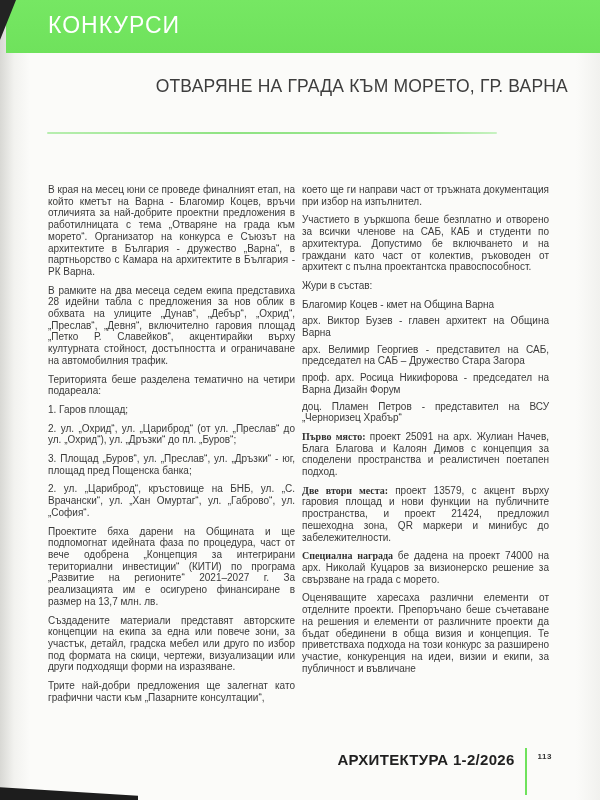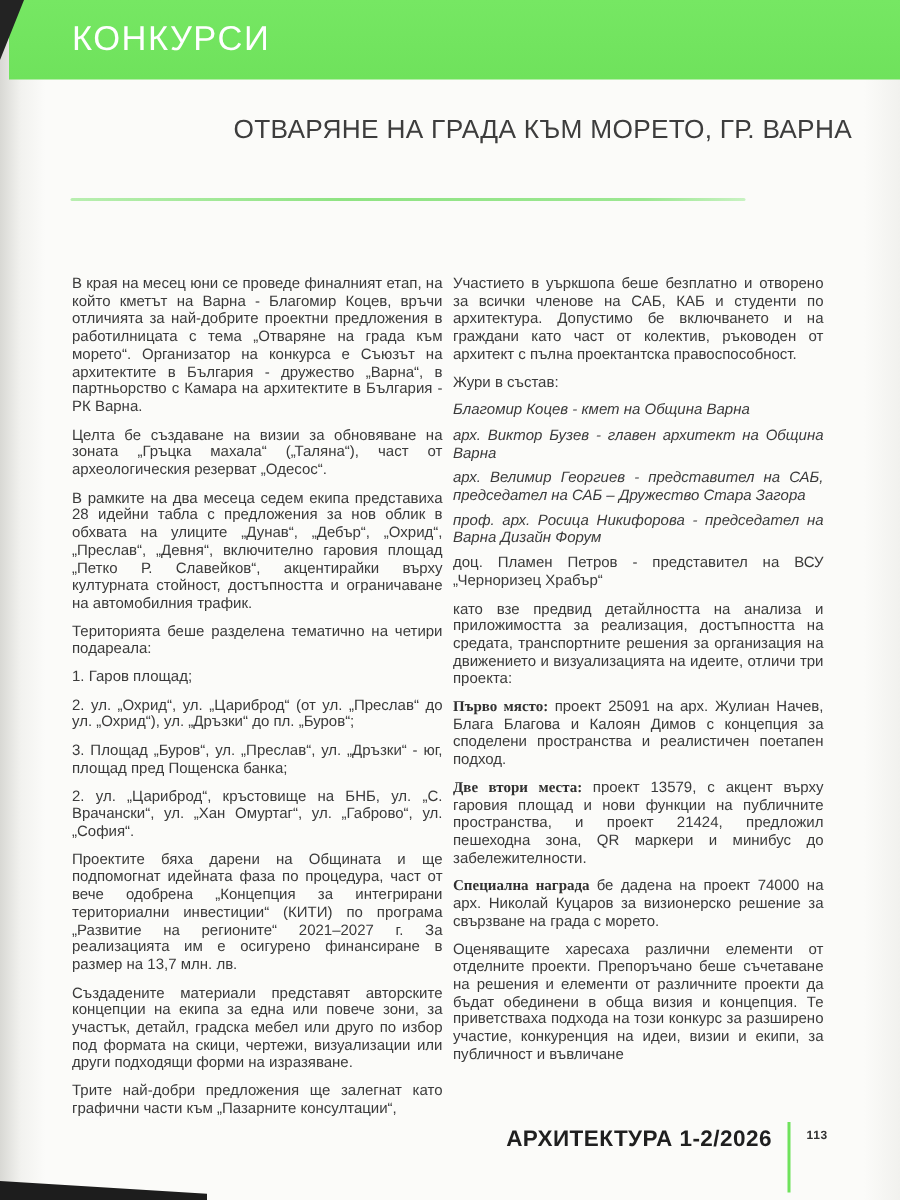--- a/index.html
+++ b/index.html
@@ -42,21 +42,21 @@
   .columns{
     position:absolute;left:48px;top:184px;width:520px;
     display:flex;gap:7px;
   }
   .col{width:247px;color:#3a3a3a;}
   .col p{
     margin:0 0 7px 0;
     font-size:10px;line-height:11.7px;
     text-align:justify;
   }
-  .col p.tight{margin-bottom:5px;font-style:italic;}
+  .col p.tight{margin-bottom:5px;}
   .col p strong{font-weight:700;color:#303030;font-family:Liberation Serif, serif;}
   .footer{
     position:absolute;right:48px;top:748px;
     display:flex;align-items:flex-start;
     z-index:2;
   }
   .footer .mag{
     font-weight:700;font-size:15px;color:#1f1f1f;letter-spacing:.3px;
     margin-top:3px;
   }
@@ -84,40 +84,39 @@
     <span class="section-label">КОНКУРСИ</span>
   </div>
 
   <h1 class="article-title">ОТВАРЯНЕ НА ГРАДА КЪМ МОРЕТО, ГР. ВАРНА</h1>
 
   <div class="title-rule"></div>
 
   <div class="columns">
     <div class="col" id="col-left">
         <p>В края на месец юни се проведе финалният етап, на който кметът на Варна - Благомир Коцев, връчи отличията за най-добрите проектни предложения в работилницата с тема „Отваряне на града към морето“. Организатор на конкурса е Съюзът на архитектите в България - дружество „Варна“, в партньорство с Камара на архитектите в България - РК Варна.</p>
-        <p>Целта бе създаване на визии за обновяване на зоната „Гръцка махала“ („Таляна“), част от археологическия резерват „Одесос“.</p>
         <p>В рамките на два месеца седем екипа представиха 28 идейни табла с предложения за нов облик в обхвата на улиците „Дунав“, „Дебър“, „Охрид“, „Преслав“, „Девня“, включително гаровия площад „Петко Р. Славейков“, акцентирайки върху културната стойност, достъпността и ограничаване на автомобилния трафик.</p>
         <p>Територията беше разделена тематично на четири подареала:</p>
         <p>1. Гаров площад;</p>
         <p>2. ул. „Охрид“, ул. „Цариброд“ (от ул. „Преслав“ до ул. „Охрид“), ул. „Дръзки“ до пл. „Буров“;</p>
         <p>3. Площад „Буров“, ул. „Преслав“, ул. „Дръзки“ - юг, площад пред Пощенска банка;</p>
         <p>2. ул. „Цариброд“, кръстовище на БНБ, ул. „С. Врачански“, ул. „Хан Омуртаг“, ул. „Габрово“, ул. „София“.</p>
         <p>Проектите бяха дарени на Общината и ще подпомогнат идейната фаза по процедура, част от вече одобрена „Концепция за интегрирани териториални инвестиции“ (КИТИ) по програма „Развитие на регионите“ 2021–2027 г. За реализацията им е осигурено финансиране в размер на 13,7 млн. лв.</p>
         <p>Създадените материали представят авторските концепции на екипа за една или повече зони, за участък, детайл, градска мебел или друго по избор под формата на скици, чертежи, визуализации или други подходящи форми на изразяване.</p>
         <p>Трите най-добри предложения ще залегнат като графични части към „Пазарните консултации“,</p>
       </div>
     <div class="col" id="col-right">
+        <p>което ще ги направи част от тръжната документация при избор на изпълнител.</p>
         <p>Участието в уъркшопа беше безплатно и отворено за всички членове на САБ, КАБ и студенти по архитектура. Допустимо бе включването и на граждани като част от колектив, ръководен от архитект с пълна проектантска правоспособност.</p>
         <p>Жури в състав:</p>
         <p class="tight">Благомир Коцев - кмет на Община Варна</p>
         <p class="tight">арх. Виктор Бузев - главен архитект на Община Варна</p>
         <p class="tight">арх. Велимир Георгиев - представител на САБ, председател на САБ – Дружество Стара Загора</p>
         <p class="tight">проф. арх. Росица Никифорова - председател на Варна Дизайн Форум</p>
         <p>доц. Пламен Петров - представител на ВСУ „Черноризец Храбър“</p>
-        <p>като взе предвид детайлността на анализа и приложимостта за реализация, достъпността на средата, транспортните решения за организация на движението и визуализацията на идеите, отличи три проекта:</p>
         <p><strong>Първо място: </strong>проект 25091 на арх. Жулиан Начев, Блага Благова и Калоян Димов с концепция за споделени пространства и реалистичен поетапен подход.</p>
         <p><strong>Две втори места: </strong>проект 13579, с акцент върху гаровия площад и нови функции на публичните пространства, и проект 21424, предложил пешеходна зона, QR маркери и минибус до забележителности.</p>
         <p><strong>Специална награда </strong>бе дадена на проект 74000 на арх. Николай Куцаров за визионерско решение за свързване на града с морето.</p>
         <p>Оценяващите харесаха различни елементи от отделните проекти. Препоръчано беше съчетаване на решения и елементи от различните проекти да бъдат обединени в обща визия и концепция. Те приветстваха подхода на този конкурс за разширено участие, конкуренция на идеи, визии и екипи, за публичност и въвличане</p>
       </div>
   </div>
 
   <div class="footer">
     <span class="mag">АРХИТЕКТУРА 1-2/2026</span>
     <span class="vline"></span>

